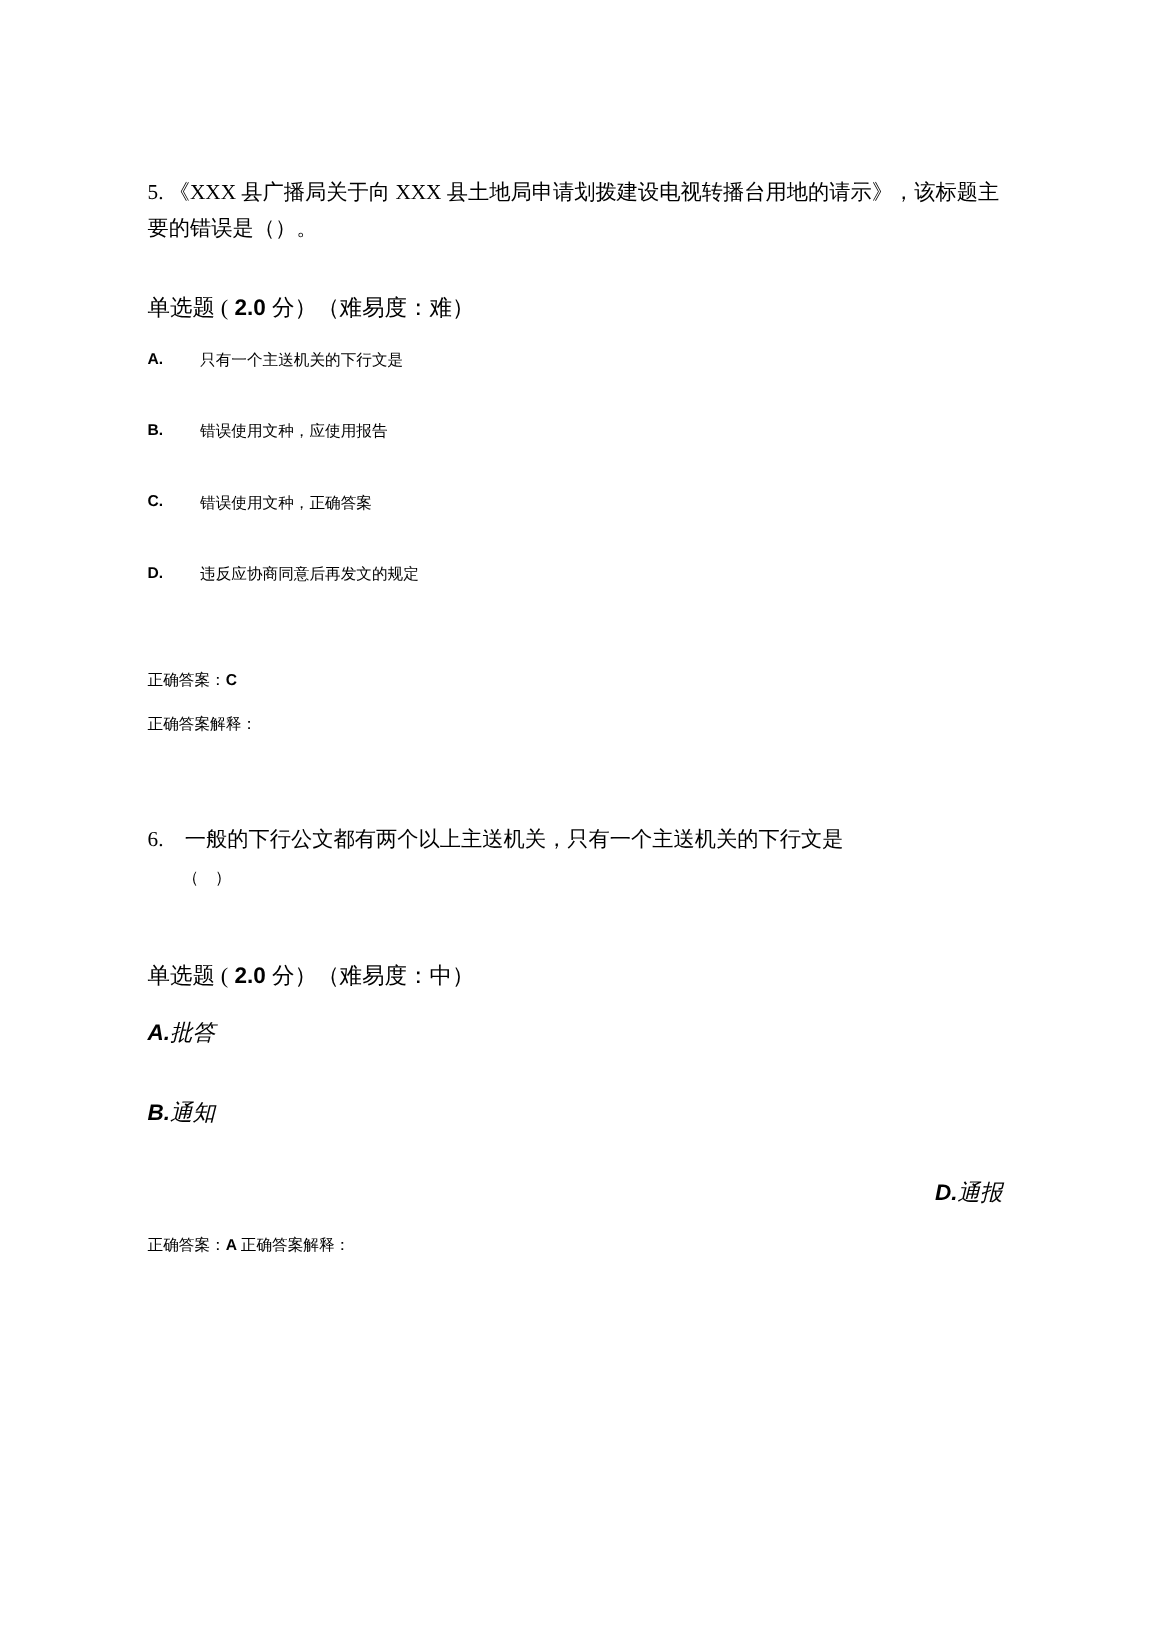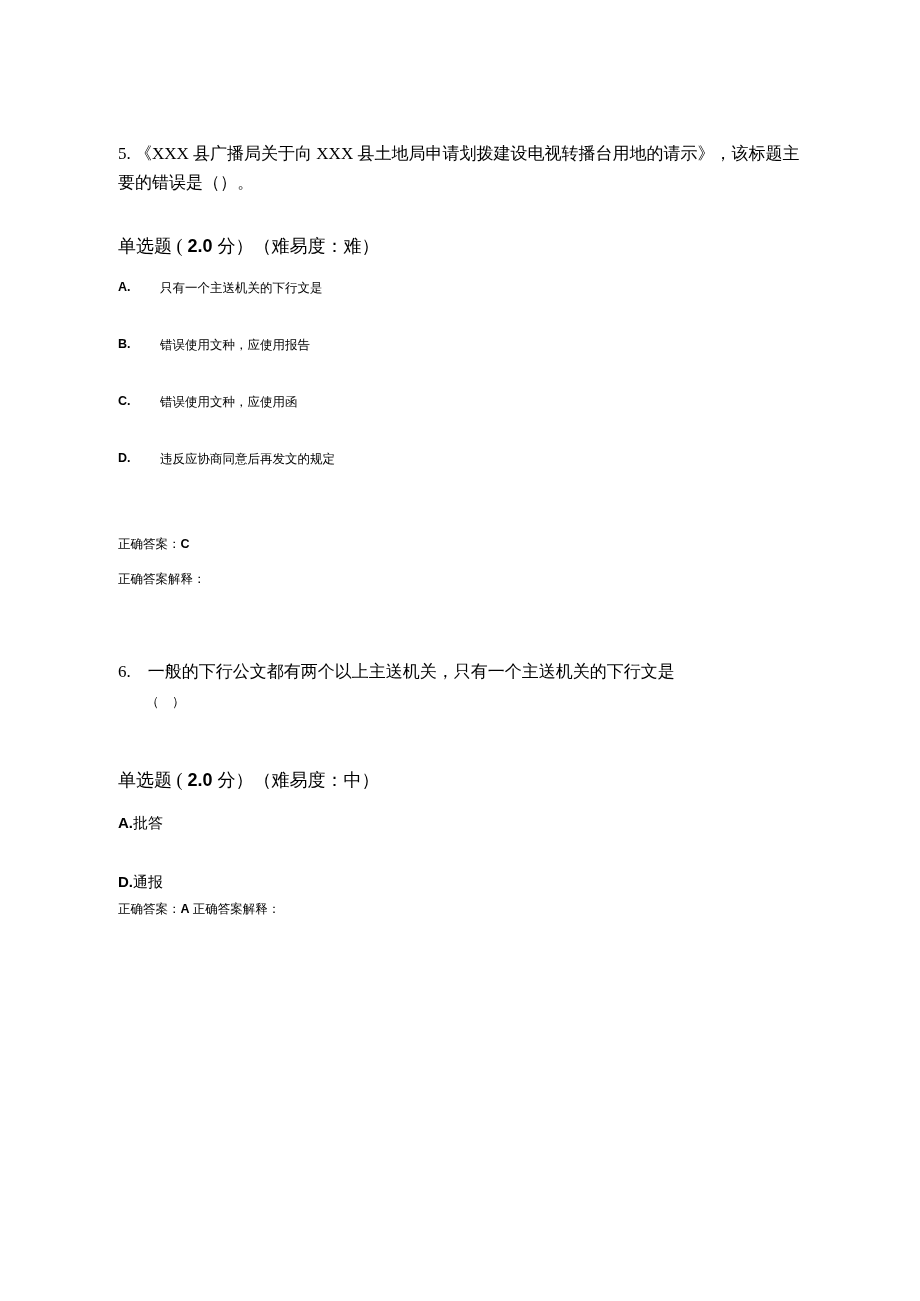--- a/index.html
+++ b/index.html
@@ -41,22 +41,23 @@
     .option-letter {
       font-weight: bold;
       font-family: Arial, sans-serif;
       width: 42px;
       flex-shrink: 0;
     }
     .option-text {
       font-family: "SimSun", "宋体", serif;
     }
     .option-inline {
-      font-size: 15px;
+      font-size: 18px;
       margin-bottom: 40px;
+      font-style: italic;
     }
     .option-inline .option-letter {
       font-weight: bold;
       font-family: Arial, sans-serif;
       display: inline;
       width: auto;
     }
     .option-inline .option-text {
       font-family: "SimSun", "宋体", serif;
     }
@@ -76,21 +77,22 @@
       font-family: "SimSun", "宋体", serif;
     }
     .q2-num {
       display: inline-block;
     }
     .q2-paren {
       font-size: 13px;
       margin-left: 28px;
     }
     .q2-option-last {
-      margin-bottom: 9px;
+      margin-bottom: 22px;
+      text-align: right;
     }
     .spacer {
       height: 28px;
     }
   </style>
 </head>
 <body>
 
 <div class="question-block">
   <div class="question-title">
@@ -107,21 +109,21 @@
     <span class="option-text">只有一个主送机关的下行文是</span>
   </div>
 
   <div class="option">
     <span class="option-letter">B.</span>
     <span class="option-text">错误使用文种，应使用报告</span>
   </div>
 
   <div class="option">
     <span class="option-letter">C.</span>
-    <span class="option-text">错误使用文种，应使用函</span>
+    <span class="option-text">错误使用文种，正确答案</span>
   </div>
 
   <div class="option">
     <span class="option-letter">D.</span>
     <span class="option-text">违反应协商同意后再发文的规定</span>
   </div>
 
   <div class="spacer"></div>
 
   <div class="answer-line">
@@ -141,20 +143,23 @@
   </div>
 
   <div class="meta-line">
     <span>单选题 (</span><span class="meta-bold"> 2.0 </span><span>分）（难易度：中）</span>
   </div>
 
   <div class="option-inline">
     <span class="option-letter">A.</span><span class="option-text">批答</span>
   </div>
 
+  <div class="option-inline">
+    <span class="option-letter">B.</span><span class="option-text">通知</span>
+  </div>
 
 
   <div class="option-inline q2-option-last">
     <span class="option-letter">D.</span><span class="option-text">通报</span>
   </div>
 
   <div class="answer-line">
     <span>正确答案：</span><span class="answer-bold">A</span><span> 正确答案解释：</span>
   </div>
 </div>

